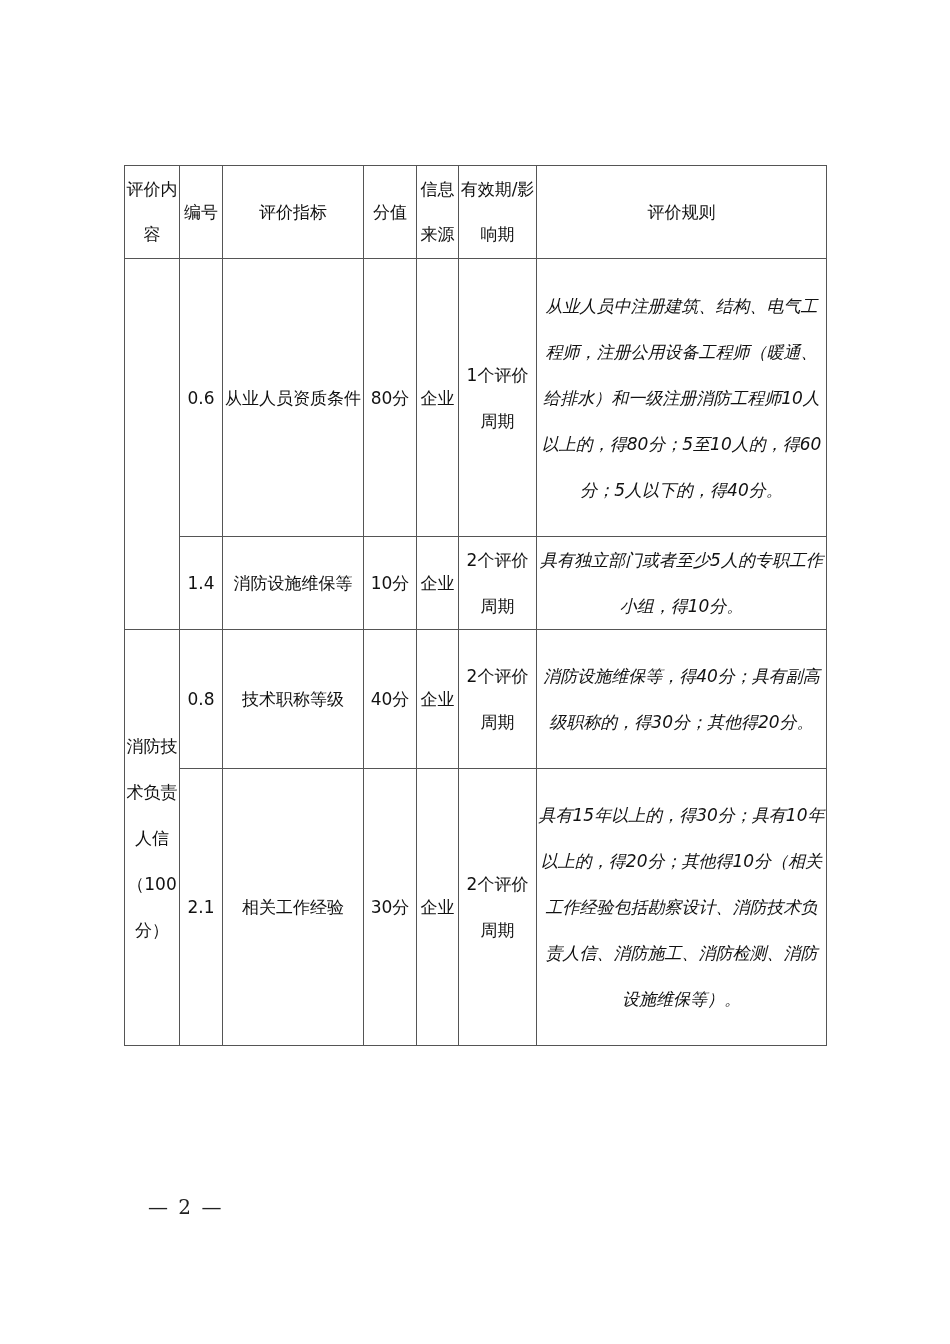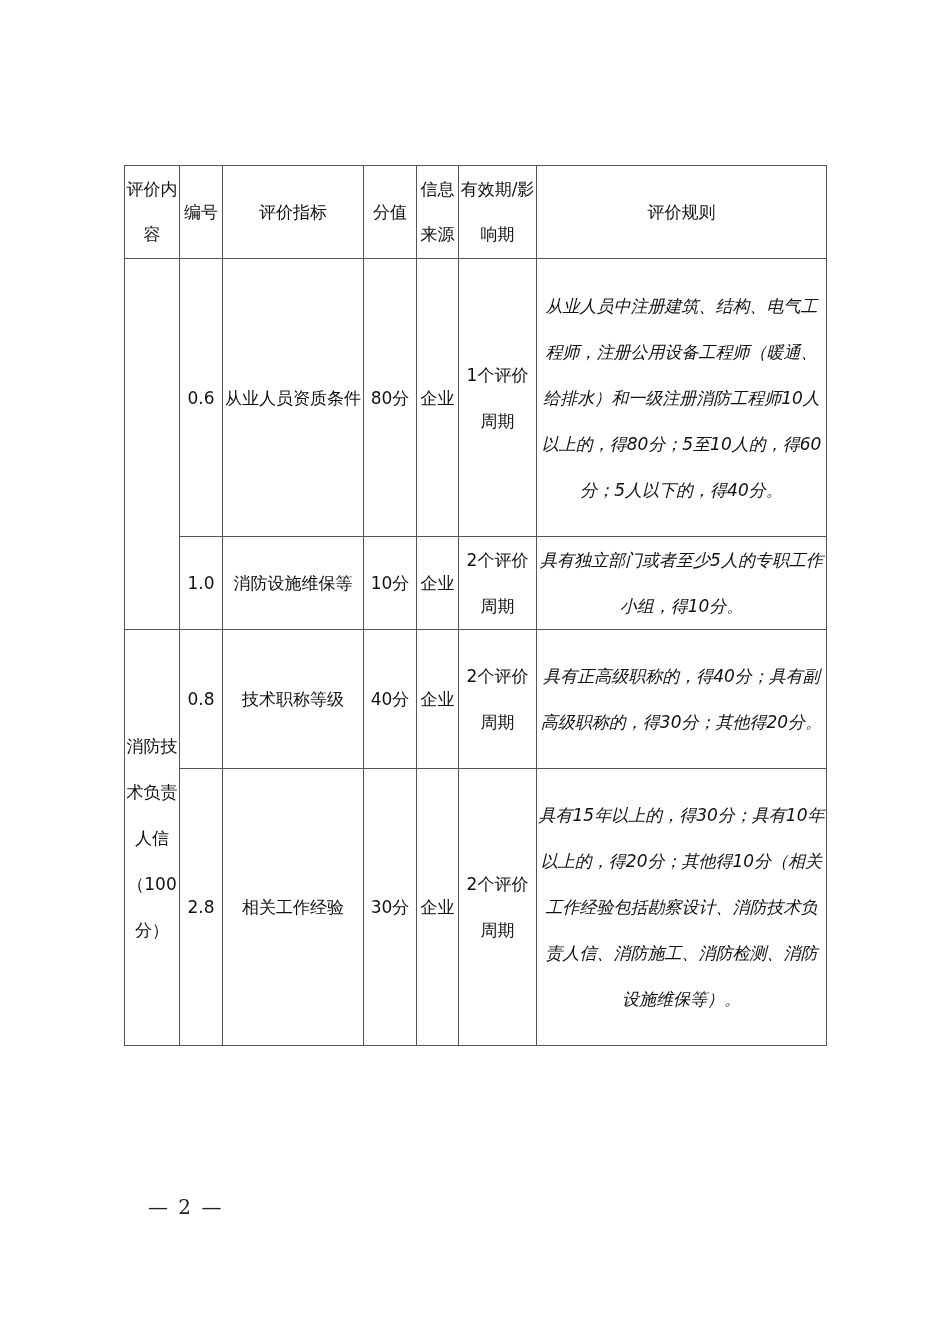--- a/index.html
+++ b/index.html
@@ -70,40 +70,40 @@
       <td rowspan="2"></td>
       <td>0.6</td>
       <td class="top">从业人员资质条件</td>
       <td>80分</td>
       <td>企业</td>
       <td class="top">1个评价周期</td>
       <td class="rule">从业人员中注册建筑、结构、电气工程师，注册公用设备工程师（暖通、给排水）和一级注册消防工程师10人以上的，得80分；5至10人的，得60分；5人以下的，得40分。</td>
     </tr>
 
     <tr class="h-14">
-      <td>1.0</td>
+      <td>1.4</td>
       <td>消防设施维保等</td>
       <td>10分</td>
       <td>企业</td>
       <td>2个评价周期</td>
       <td class="rule">具有独立部门或者至少5人的专职工作小组，得10分。</td>
     </tr>
 
     <tr class="h-15">
       <td rowspan="2" class="top">消防技术负责人信（100分）</td>
       <td>0.8</td>
       <td>技术职称等级</td>
       <td>40分</td>
       <td>企业</td>
       <td>2个评价周期</td>
-      <td class="rule">具有正高级职称的，得40分；具有副高级职称的，得30分；其他得20分。</td>
+      <td class="rule">消防设施维保等，得40分；具有副高级职称的，得30分；其他得20分。</td>
     </tr>
 
     <tr class="h-16">
-      <td class="top">2.8</td>
+      <td class="top">2.1</td>
       <td class="top">相关工作经验</td>
       <td class="top">30分</td>
       <td class="top">企业</td>
       <td class="top">2个评价周期</td>
       <td class="rule top">具有15年以上的，得30分；具有10年以上的，得20分；其他得10分（相关工作经验包括勘察设计、消防技术负责人信、消防施工、消防检测、消防设施维保等）。</td>
     </tr>
   </tbody>
     </table>
 
   <div class="footer">— 2 —</div>

